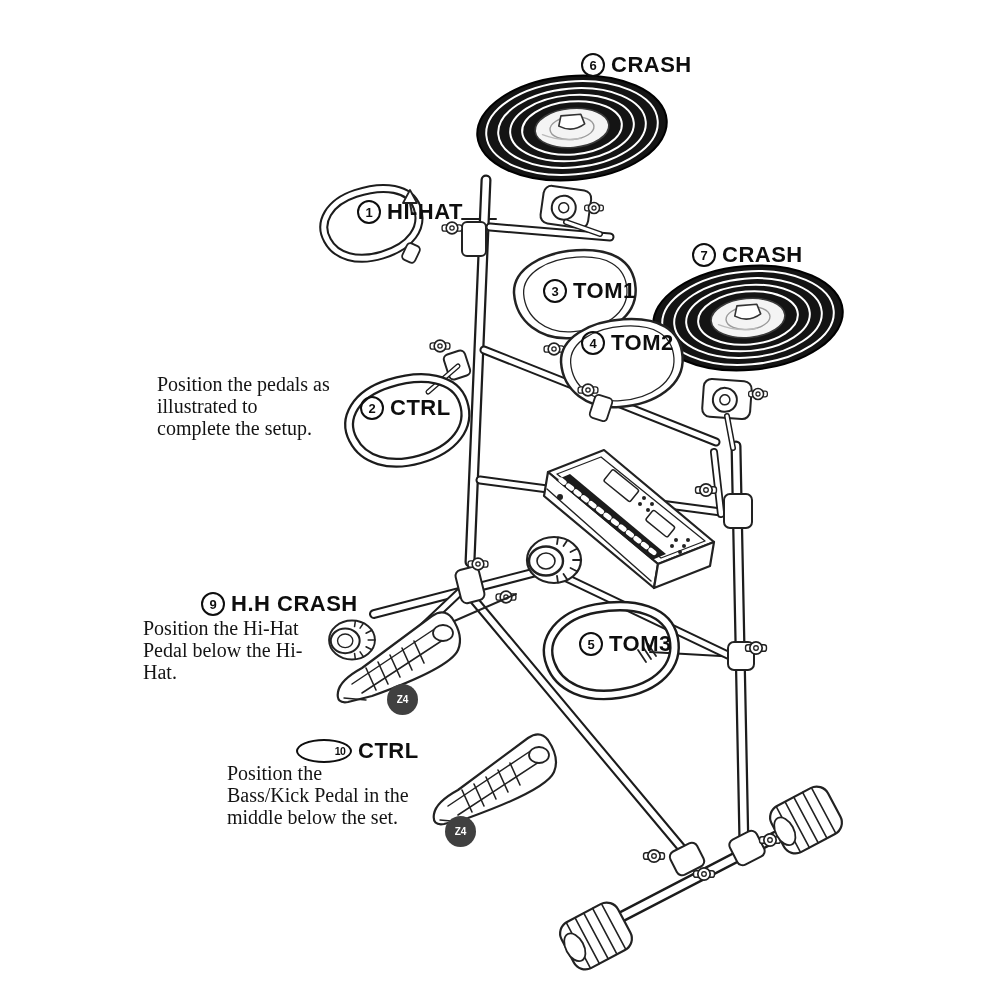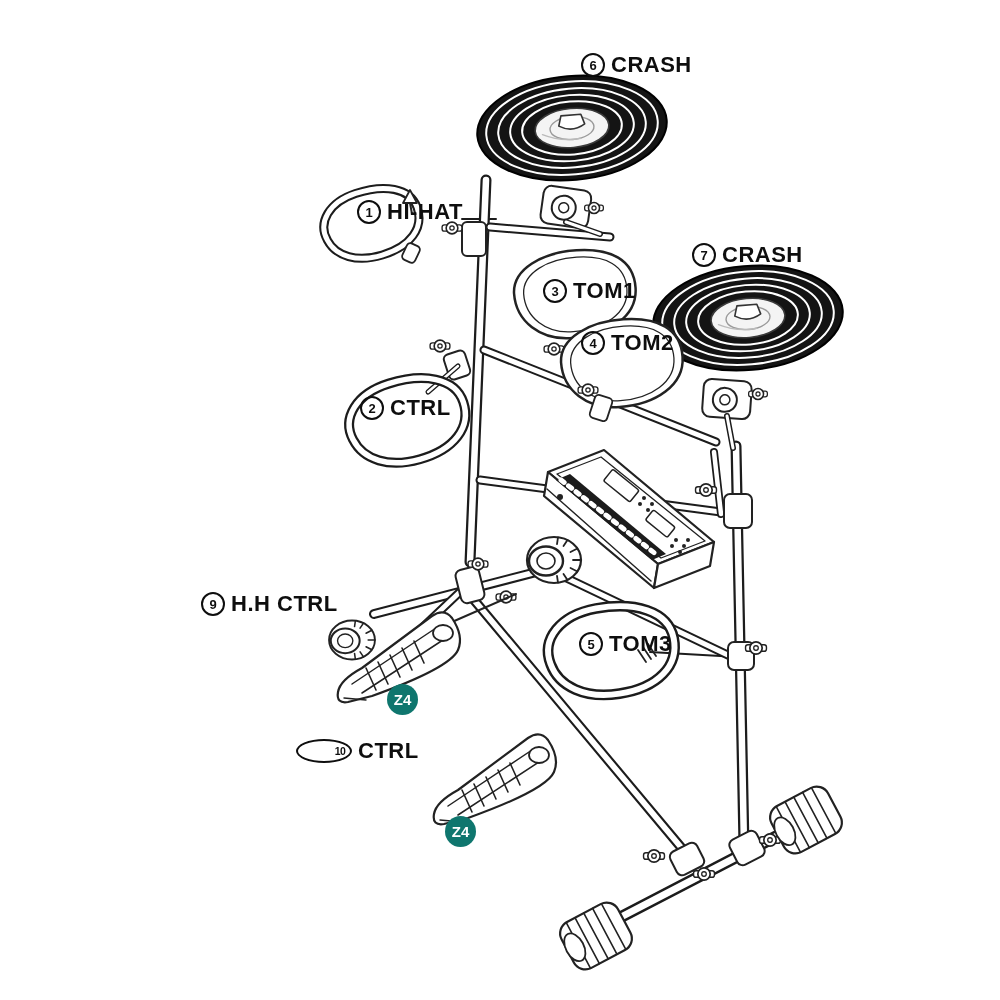--- a/index.html
+++ b/index.html
@@ -7,23 +7,23 @@
          font-family:"Liberation Sans",sans-serif;color:#111;}
   #art{position:absolute;left:0;top:0;width:1000px;height:1000px;}
   .lbl{position:absolute;display:flex;align-items:center;gap:6px;
        font-weight:bold;font-size:22px;letter-spacing:.5px;color:#0e0e0e;white-space:nowrap;}
   .cnum{display:inline-flex;align-items:center;justify-content:center;flex:0 0 auto;
         width:20px;height:20px;border:2px solid #0e0e0e;border-radius:50%;
         font-size:13px;font-weight:bold;letter-spacing:0;}
   .cnum.two{font-size:10.5px;letter-spacing:-0.5px;padding-left:32px;}
   .note{position:absolute;font-family:"Liberation Serif",serif;font-size:20px;
         line-height:22px;color:#141414;white-space:pre-line;}
-  .z4{position:absolute;width:31px;height:31px;border-radius:50%;background:#0f766e;
+  .z4{position:absolute;width:31px;height:31px;border-radius:50%;background:#404040;
       color:#fff;display:flex;align-items:center;justify-content:center;
-      font-weight:bold;font-size:15px;text-align:right;}
+      font-weight:bold;font-size:10px;text-align:right;}
 </style>
 </head>
 <body>
 
 <div id="stage">
 
 <svg id="art" viewBox="0 0 1000 1000" fill="none" stroke-linecap="round" stroke-linejoin="round">
   <defs>
     <g id="cymbal">
       <ellipse rx="95" ry="52" fill="#141414" stroke="#000" stroke-width="2"></ellipse>
@@ -258,23 +258,32 @@
   <div class="lbl" style="left:360px;top:395px;">
     <span class="cnum">2</span>
     <span>CTRL</span>
   </div>
   <div class="lbl" style="left:579px;top:631px;">
     <span class="cnum">5</span>
     <span>TOM3</span>
   </div>
   <div class="lbl" style="left:201px;top:591px;">
     <span class="cnum">9</span>
-    <span>H.H CTRL</span>
+    <span>H.H CRASH</span>
   </div>
   <div class="lbl" style="left:296px;top:738px;">
     <span class="cnum two">10</span>
     <span>CTRL</span>
   </div>
 
+  <div class="note" style="left:157px;top:373px;width:215px;">Position the pedals as
+illustrated to
+complete the setup.</div>
+  <div class="note" style="left:143px;top:617px;width:200px;">Position the Hi-Hat
+Pedal below the Hi-
+Hat.</div>
+  <div class="note" style="left:227px;top:762px;width:210px;">Position the
+Bass/Kick Pedal in the
+middle below the set.</div>
 
   <div class="z4" style="left:387px;top:684px;">Z4</div>
   <div class="z4" style="left:445px;top:816px;">Z4</div>
 </div>
 
 </body></html>

